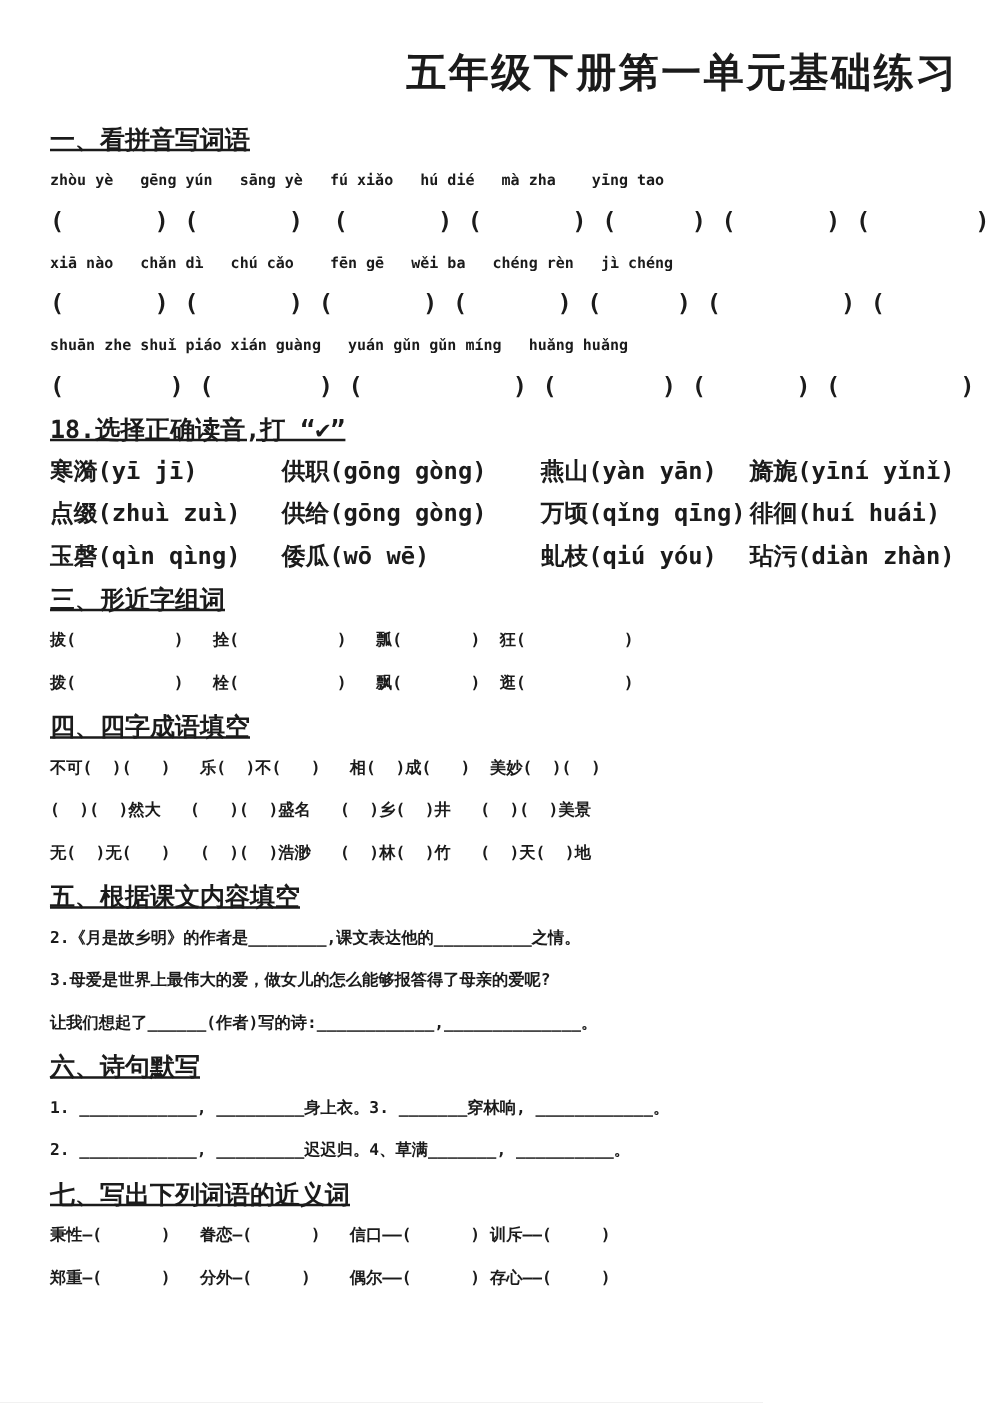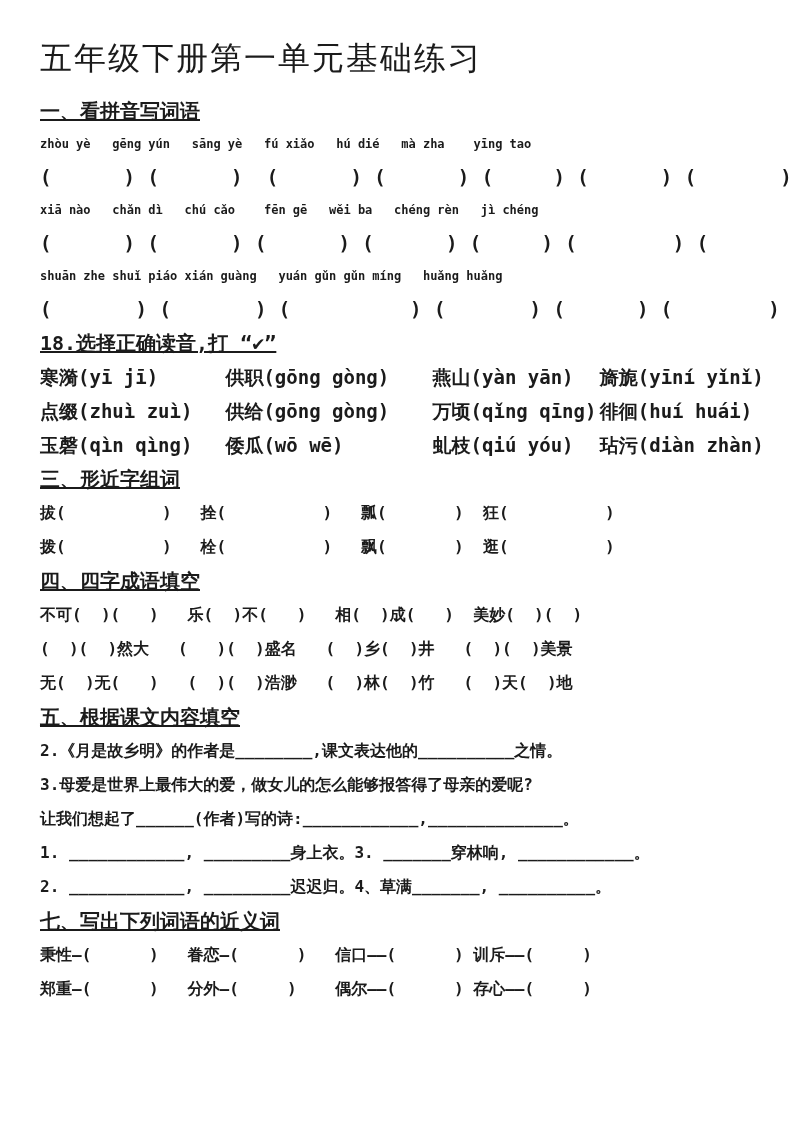--- a/index.html
+++ b/index.html
@@ -3,25 +3,25 @@
 <meta charset="utf-8">
 <style>
   html,body{margin:0;padding:0;background:#e8e8e8;}
   .page{
     width:793px;height:1122px;margin:0 auto;background:#ffffff;
     box-sizing:border-box;padding:30px 26px 0 40px;
     font-family:"DejaVu Sans Mono","DejaVu Sans","Liberation Sans",sans-serif;
     color:#1b1b1b;font-weight:600;overflow:hidden;
   }
   .title{
-    text-align:left;font-size:32px;font-weight:normal;letter-spacing:2px;
+    text-align:right;font-size:32px;font-weight:bold;letter-spacing:2px;
     line-height:44px;margin:6px 0 14px 0;
   }
   .h{font-size:20px;line-height:34px;white-space:pre;text-decoration:underline;}
-  .line{font-size:16px;line-height:34px;white-space:pre;}
+  .line{font-size:13px;line-height:34px;white-space:pre;}
   .pinyin{font-size:12px;line-height:33px;white-space:pre;}
   .paren{font-size:19px;line-height:33px;white-space:pre;letter-spacing:0.5px;}
   .grid18{display:grid;grid-template-columns:25.5% 28.5% 23% 23%;}
   .grid18 .cell{font-size:19px;line-height:34px;white-space:pre;}
   section{margin:0;}
 </style>
 </head>
 <body>
 
 <div class="page">
@@ -74,20 +74,21 @@
   </section>
 
   <section>
     <div class="h">五、根据课文内容填空</div>
     <div class="line">2.《月是故乡明》的作者是________,课文表达他的__________之情。</div>
     <div class="line">3.母爱是世界上最伟大的爱，做女儿的怎么能够报答得了母亲的爱呢?</div>
     <div class="line">让我们想起了______(作者)写的诗:____________,______________。</div>
   </section>
 
   <section>
+    <div class="h">六、诗句默写</div>
     <div class="line">1. ____________, _________身上衣。3. _______穿林响, ____________。</div>
     <div class="line">2. ____________, _________迟迟归。4、草满_______, __________。</div>
   </section>
 
   <section>
     <div class="h">七、写出下列词语的近义词</div>
     <div class="line">秉性—(      )   眷恋—(      )   信口——(      ) 训斥——(     )</div>
     <div class="line">郑重—(      )   分外—(     )    偶尔——(      ) 存心——(     )</div>
   </section>
 

